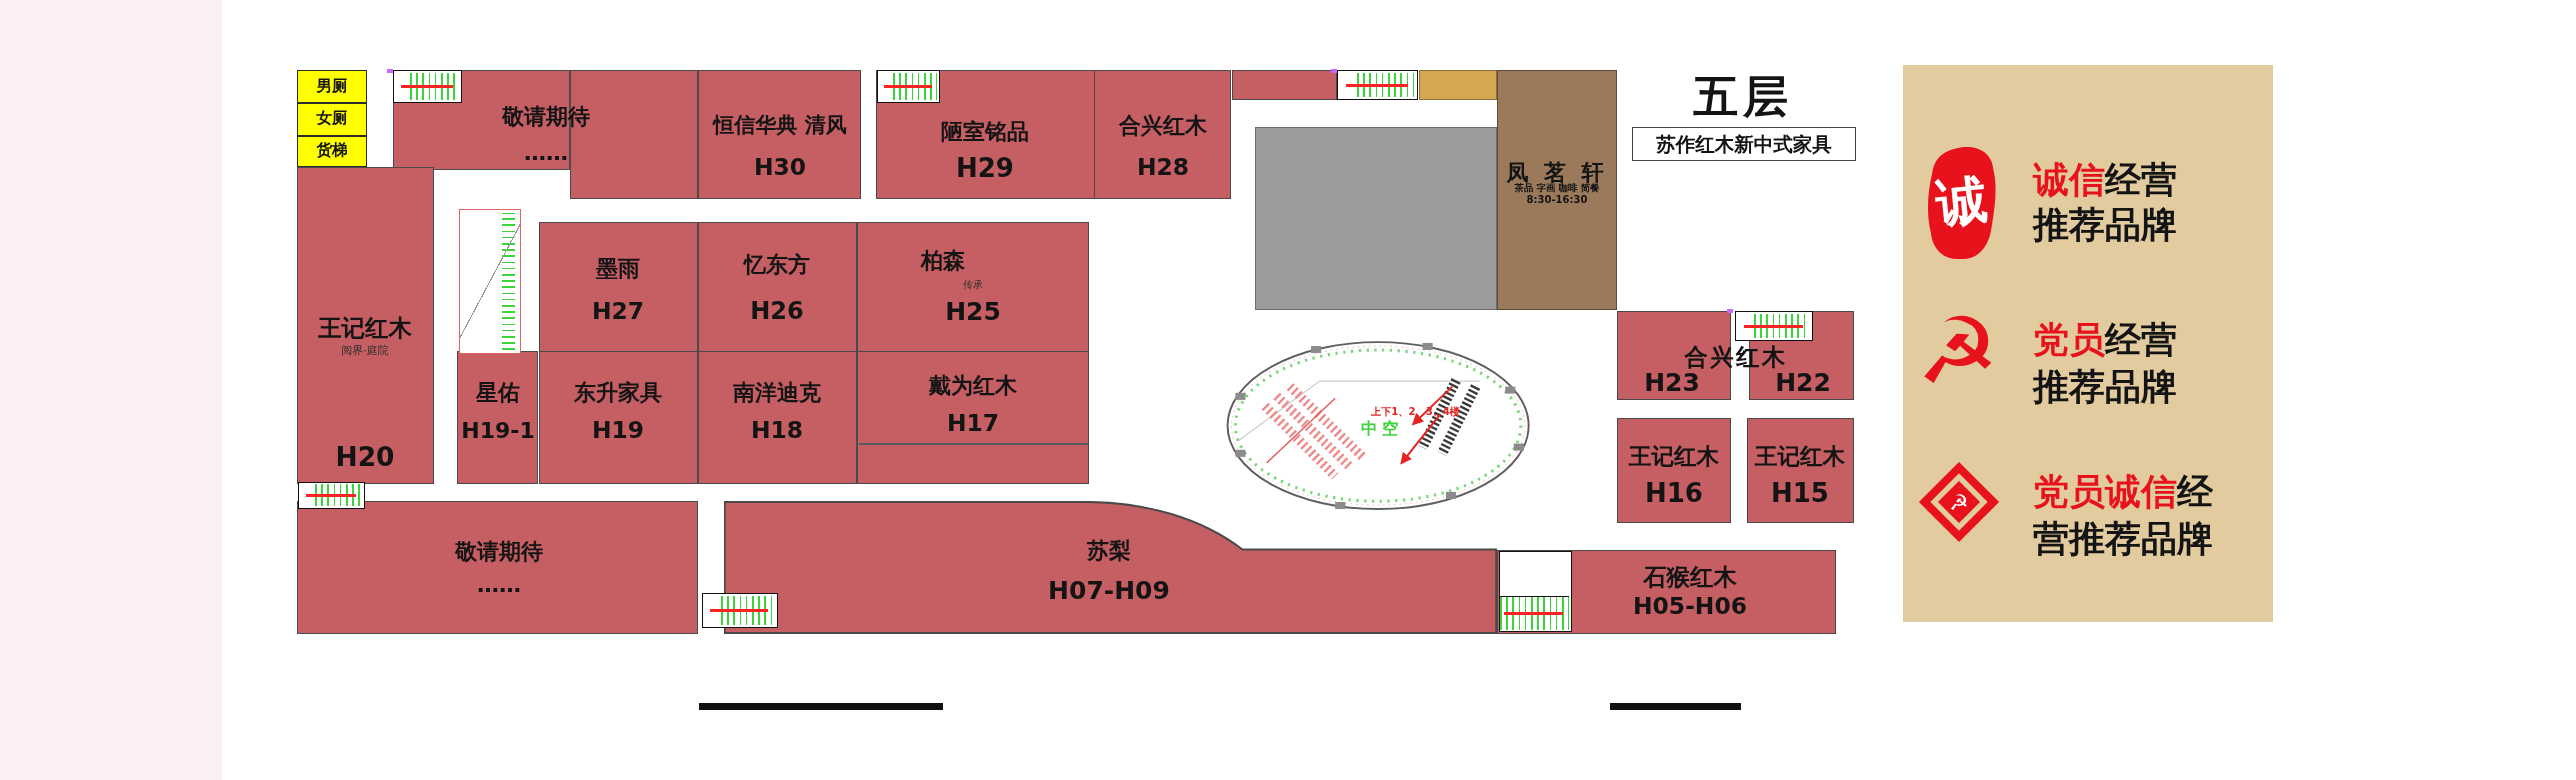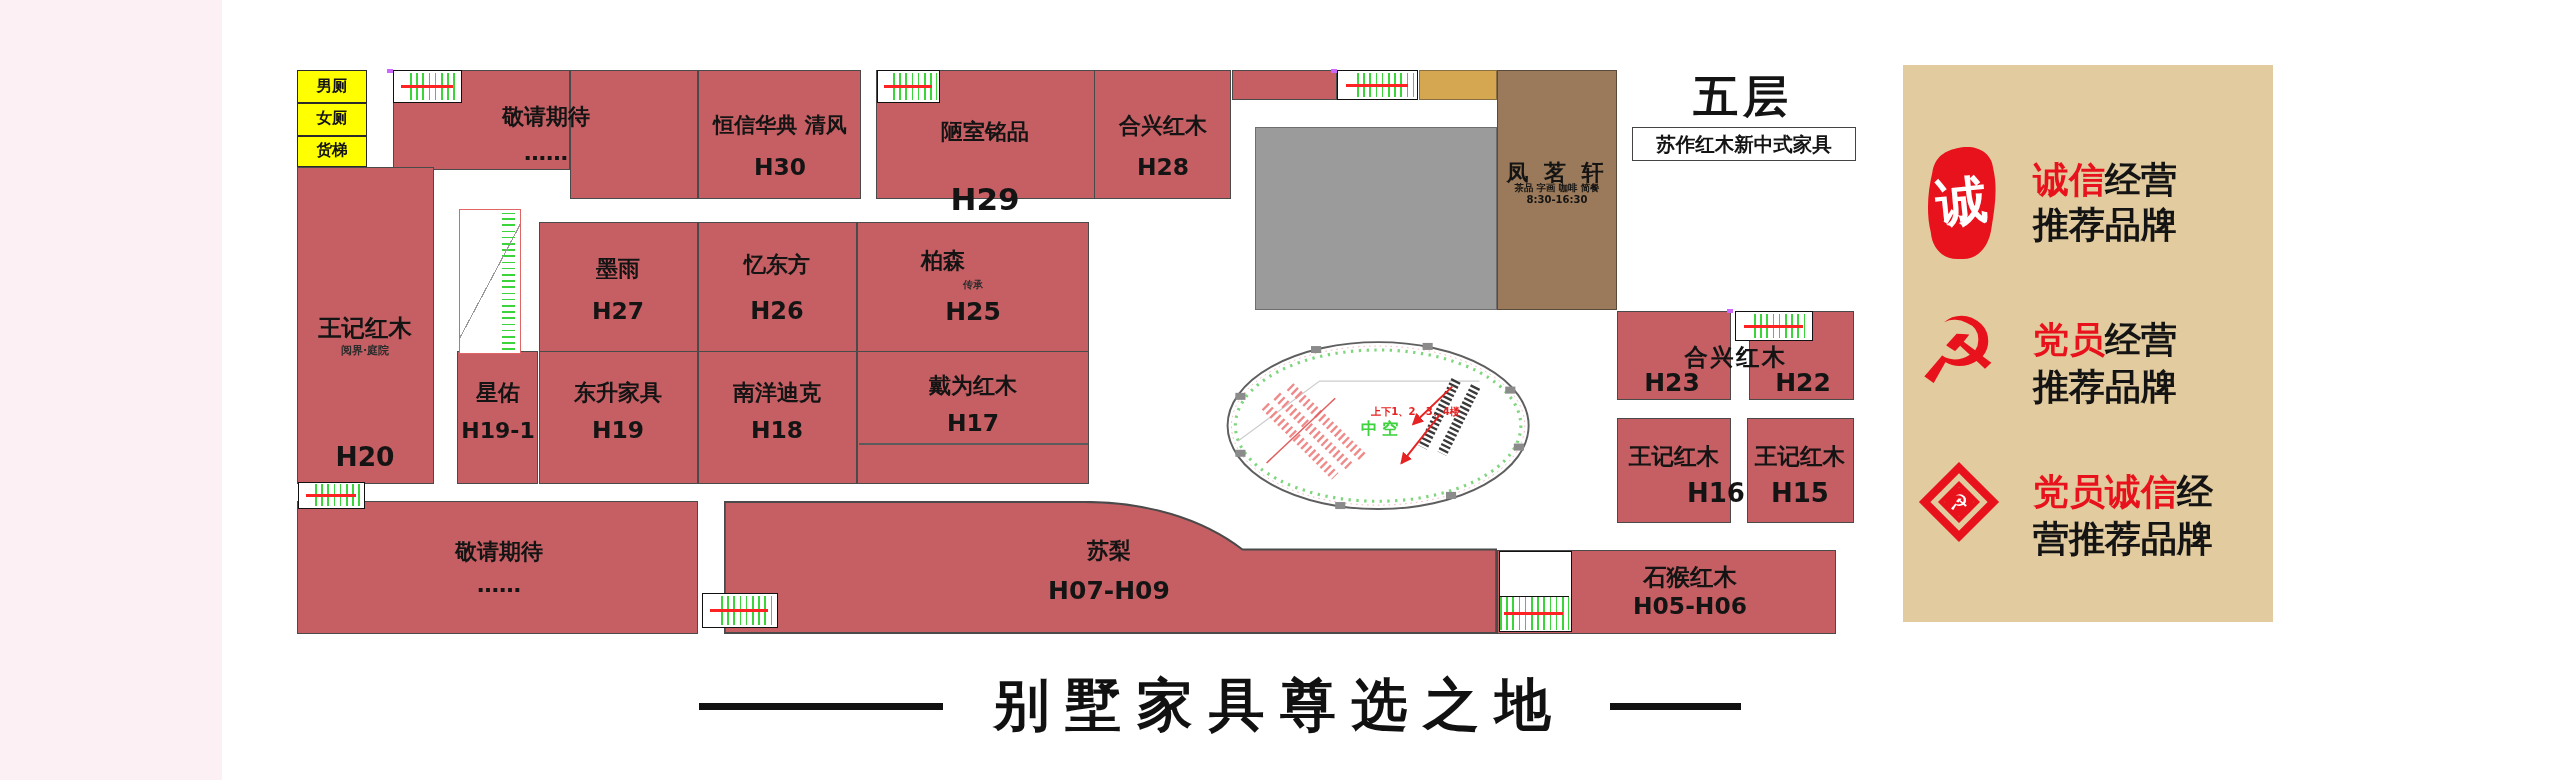--- a/index.html
+++ b/index.html
@@ -6,21 +6,21 @@
   #canvas{position:relative;width:2576px;height:781px;background:#ffffff;overflow:hidden;
           font-family:"DejaVu Sans","Liberation Sans",sans-serif;color:#151515;}
   .pinkstrip{position:absolute;left:0;top:0;width:222px;height:781px;background:#fdf0f5;}
   .blk{position:absolute;background:#c55f63;border:1.6px solid #4a4a4a;box-sizing:border-box;}
   .yellow{position:absolute;background:#ffff00;border:1.6px solid #2a2a2a;box-sizing:border-box;}
   .grayblk{position:absolute;background:#9b9b9b;border:1.6px solid #6e6e6e;box-sizing:border-box;}
   .brownblk{position:absolute;background:#9a7a5a;border:1.6px solid #5a4a3a;box-sizing:border-box;}
   .goldblk{position:absolute;background:#d5a750;border:1.6px solid #8a7040;box-sizing:border-box;}
   .lbl{position:absolute;transform:translate(-50%,-50%);white-space:nowrap;font-weight:bold;
        color:#141414;text-align:center;line-height:1.1;}
-  .lbl.small{font-weight:bold;color:#2c2c2c;}
+  .lbl.small{font-weight:normal;color:#2c2c2c;}
   .stair{position:absolute;background:#ffffff;border:1.6px solid #111;box-sizing:border-box;overflow:hidden;}
   .stair::before{content:"";position:absolute;right:4%;top:6%;width:72%;height:88%;
        background:repeating-linear-gradient(90deg,#3bd43b 0 1.6px,transparent 1.6px 6.2px);}
   .stair::after{content:"";position:absolute;left:10%;top:46%;width:78%;height:3.1px;background:#ff2222;}
   .shaft{position:absolute;background:#fff;border:1.6px solid #e26565;box-sizing:border-box;overflow:hidden;}
   .shaft::before{content:"";position:absolute;right:8%;top:2%;width:22%;height:96%;
        background:repeating-linear-gradient(0deg,#3bd43b 0 1.6px,transparent 1.6px 6.2px);}
   .shaft::after{content:"";position:absolute;left:-10%;top:-10%;width:120%;height:120%;
        background:linear-gradient(118deg,transparent 49.5%,#9a9a9a 49.5% 50.3%,transparent 50.3%);}
   .innerline{position:absolute;background:#5a5a5a;}
@@ -135,21 +135,21 @@
     <line x1="285" y1="105" x2="235" y2="168" stroke="#e62222" stroke-width="2.5" marker-end="url(#arr)"></line>
     <text x="253" y="106" text-anchor="middle" font-size="13" font-weight="bold" fill="#e62222">上下1、2、3、4楼</text>
     <text x="210" y="131" text-anchor="middle" font-size="21" font-weight="bold" fill="#3fd23f" letter-spacing="6">中空</text>
   </svg>
 
   <div class="lbl" style="left:546px;top:117px;font-size:22px;">敬请期待</div>
   <div class="lbl" style="left:546px;top:153px;font-size:22px;">……</div>
   <div class="lbl" style="left:780px;top:126px;font-size:21px;">恒信华典 清风</div>
   <div class="lbl" style="left:780px;top:168px;font-size:23.4px;">H30</div>
   <div class="lbl" style="left:985px;top:126px;font-size:22px;margin-top:6px;">陋室铭品</div>
-  <div class="lbl" style="left:985px;top:168px;font-size:31px;margin-top:31px;">H29</div>
+  <div class="lbl" style="left:985px;top:168px;font-size:26px;">H29</div>
   <div class="lbl" style="left:1163px;top:126px;font-size:22px;">合兴红木</div>
   <div class="lbl" style="left:1163px;top:168px;font-size:23.4px;">H28</div>
   <div class="lbl" style="left:365px;top:329px;font-size:23.4px;">王记红木</div>
   <div class="lbl small" style="left:365px;top:351px;font-size:11px;">阅界·庭院</div>
   <div class="lbl" style="left:365px;top:457px;font-size:26.5px;">H20</div>
   <div class="lbl" style="left:618px;top:269px;font-size:22px;">墨雨</div>
   <div class="lbl" style="left:618px;top:312px;font-size:23.4px;">H27</div>
   <div class="lbl" style="left:777px;top:265px;font-size:22px;">忆东方</div>
   <div class="lbl" style="left:777px;top:311px;font-size:24px;">H26</div>
   <div class="lbl" style="left:943px;top:263px;font-size:22px;font-family:Liberation Mono, monospace;">柏森</div>
@@ -160,21 +160,21 @@
   <div class="lbl" style="left:618px;top:393px;font-size:22px;">东升家具</div>
   <div class="lbl" style="left:618px;top:431px;font-size:23.4px;">H19</div>
   <div class="lbl" style="left:777px;top:393px;font-size:22px;">南洋迪克</div>
   <div class="lbl" style="left:777px;top:431px;font-size:23.4px;">H18</div>
   <div class="lbl" style="left:973px;top:386px;font-size:22px;">戴为红木</div>
   <div class="lbl" style="left:973px;top:424px;font-size:23.4px;">H17</div>
   <div class="lbl" style="left:1736px;top:358px;font-size:23.4px;letter-spacing:2.3px;">合兴红木</div>
   <div class="lbl" style="left:1672px;top:383px;font-size:25px;">H23</div>
   <div class="lbl" style="left:1803px;top:383px;font-size:25px;">H22</div>
   <div class="lbl" style="left:1674px;top:456px;font-size:22.6px;">王记红木</div>
-  <div class="lbl" style="left:1674px;top:493px;font-size:26px;margin-left:42px;">H16</div>
+  <div class="lbl" style="left:1674px;top:493px;font-size:26px;">H16</div>
   <div class="lbl" style="left:1800px;top:456px;font-size:22.6px;">王记红木</div>
   <div class="lbl" style="left:1800px;top:493px;font-size:26px;">H15</div>
   <div class="lbl" style="left:499px;top:552px;font-size:22px;">敬请期待</div>
   <div class="lbl" style="left:499px;top:585px;font-size:22px;">……</div>
   <div class="lbl" style="left:1109px;top:551px;font-size:22px;">苏梨</div>
   <div class="lbl" style="left:1109px;top:591px;font-size:25px;">H07-H09</div>
   <div class="lbl" style="left:1690px;top:578px;font-size:23.4px;">石猴红木</div>
   <div class="lbl" style="left:1690px;top:607px;font-size:23.4px;">H05-H06</div>
   <div class="lbl" style="left:1557px;top:173px;font-size:22px;letter-spacing:3.9px;">凤 茗 轩</div>
   <div class="lbl" style="left:1557px;top:188px;font-size:9.4px;">茶品 字画 咖啡 简餐</div>
@@ -214,17 +214,16 @@
     </svg>
     <div class="sb-line" style="left:130px;top:406px;">
       <span class="sb-red">党员诚信</span><span class="sb-black">经</span>
     </div>
     <div class="sb-line" style="left:130px;top:453px;">
       <span class="sb-red"></span><span class="sb-black">营推荐品牌</span>
     </div>
   </div>
 
   <div class="tl-bar" style="left:699px;top:703px;width:244px;"></div>
-  <div class="tagline" style="left:1280px;top:706px;">别墅家具尊选之地</div>
   <div class="tl-bar" style="left:1610px;top:703px;width:131px;"></div>
 
 </div>
 
 
 </body></html>

